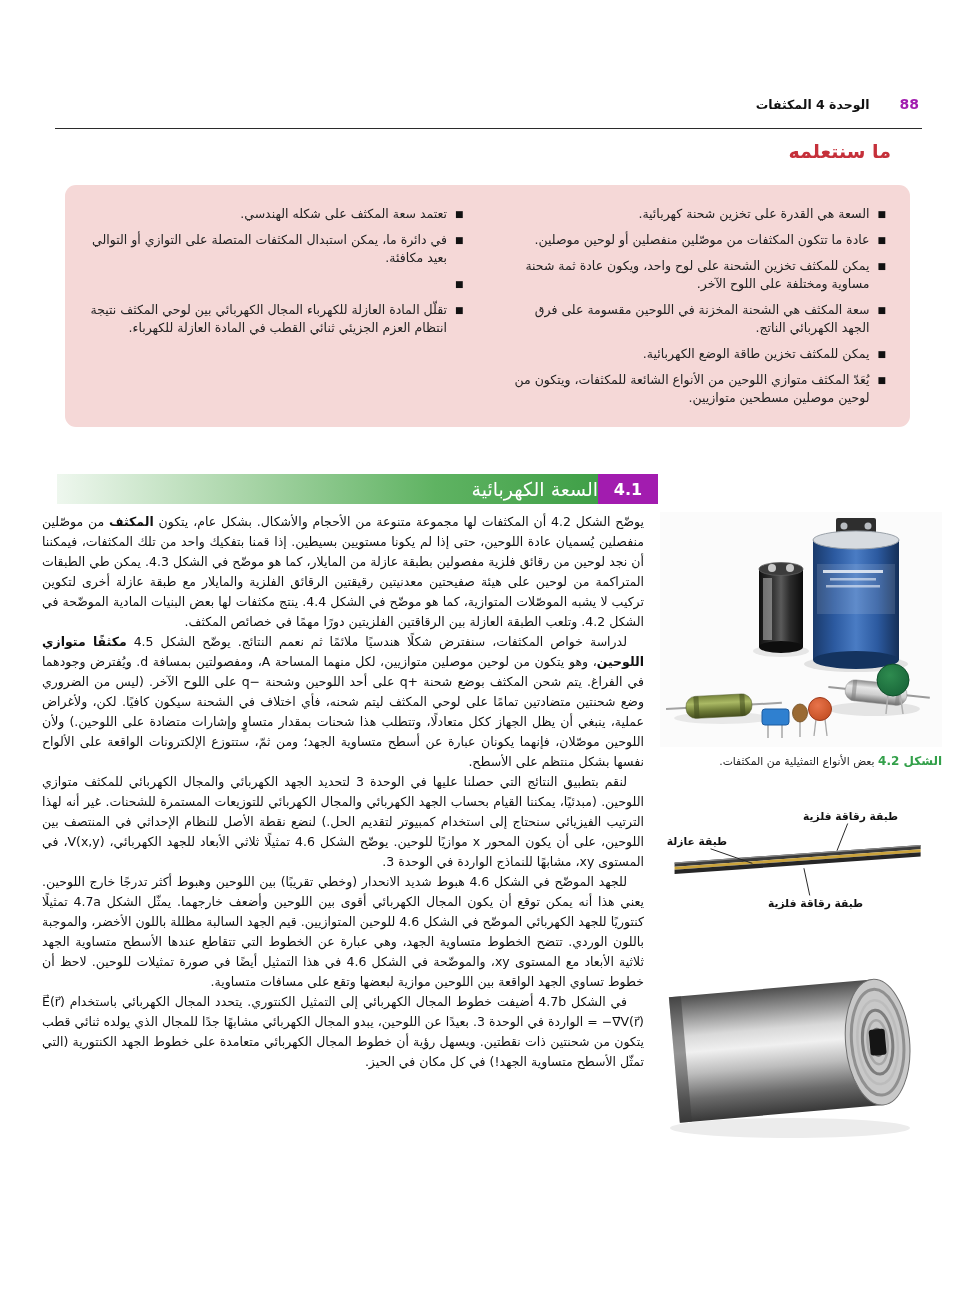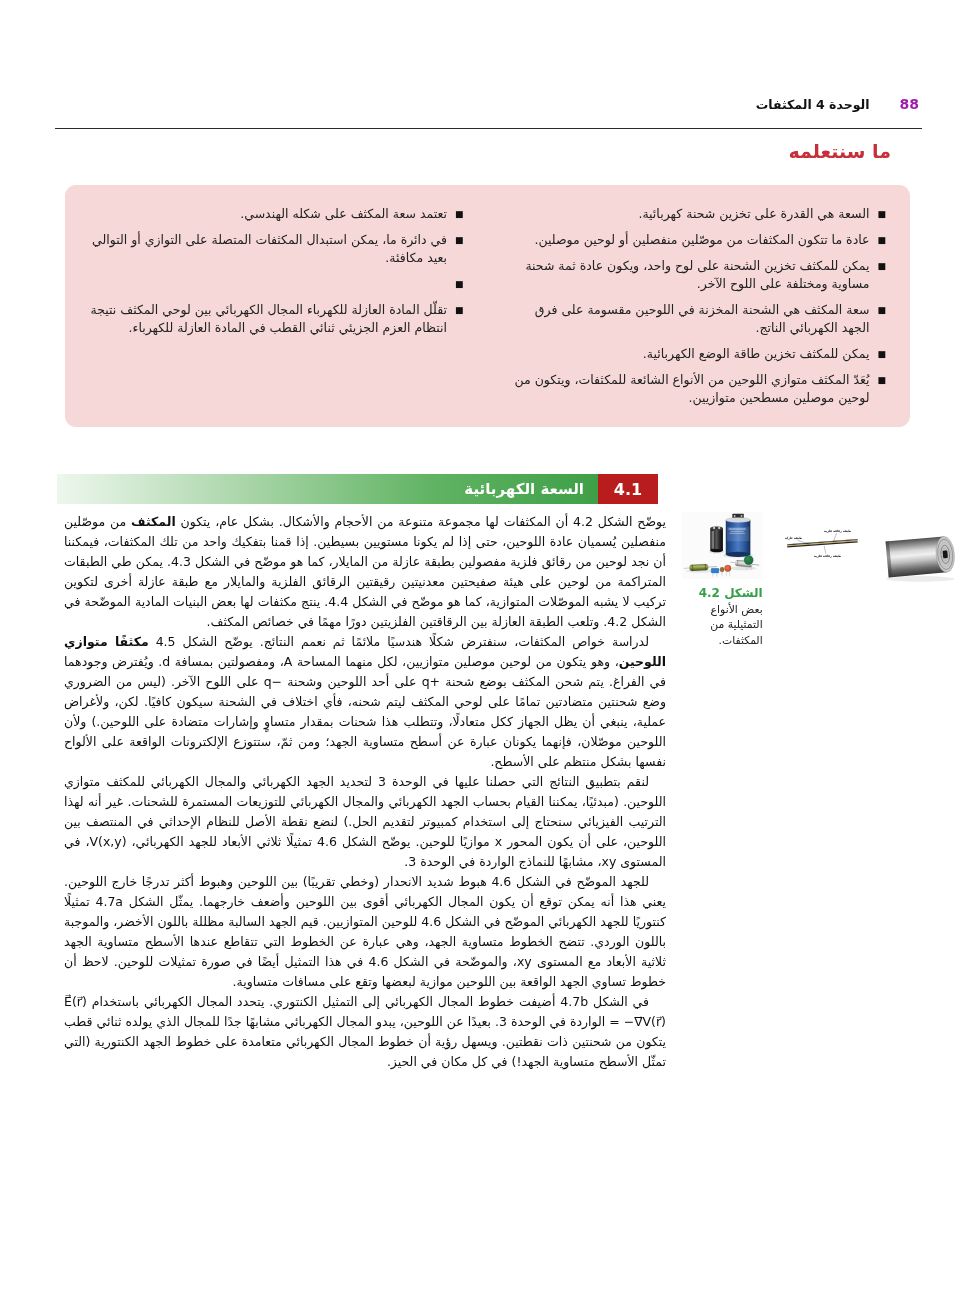--- a/index.html
+++ b/index.html
@@ -16,34 +16,34 @@
   .learn-title{position:absolute;top:96px;right:86px;margin:0;font-size:19px;font-weight:bold;color:#c5303a;direction:rtl;}
   .learn-box{position:absolute;top:141px;left:65px;right:67px;box-sizing:border-box;
              background:#f5d8d7;border-radius:11px;padding:20px 24px;
              display:flex;flex-direction:row-reverse;gap:48px;}
   .learn-col{flex:1;margin:0;padding:0;list-style:none;display:flex;flex-direction:column;gap:8px;}
   .learn-item{direction:rtl;display:flex;gap:8px;font-size:12.5px;line-height:18px;color:#222;text-align:right;}
   .bullet{flex:0 0 auto;font-size:9px;line-height:18px;color:#111;}
 
   
   .section-bar{position:absolute;top:430px;left:57px;width:601px;height:30px;display:flex;flex-direction:row-reverse;}
-  .section-number{flex:0 0 60px;background:#b91c1c;color:#fff;font-weight:bold;font-size:16px;
+  .section-number{flex:0 0 60px;background:#a21caf;color:#fff;font-weight:bold;font-size:16px;
                   display:flex;align-items:center;justify-content:center;text-align:center;}
   .section-title{flex:1;direction:rtl;display:flex;align-items:center;justify-content:flex-start;
-                 padding-right:14px;color:#fff;font-weight:bold;font-size:15px;
+                 color:#fff;font-weight:normal;font-size:19px;
                  background:linear-gradient(to left,#3f9f47 0%,#5fb362 30%,#a9d5a8 65%,#eef7ee 100%);}
 
   
-  .content-row{position:absolute;top:468px;left:64px;display:flex;gap:16px;}
+  .content-row{position:absolute;top:468px;left:42px;display:flex;gap:16px;}
   .text-col{width:602px;direction:rtl;}
   .para{margin:0;font-size:12.5px;line-height:20px;text-align:justify;color:#101010;}
   .para.indent{text-indent:17px;}
   .bterm{font-weight:bold;}
 
-  .figure-col{width:282px;display:flex;flex-direction:row;gap:20px;}
+  .figure-col{width:282px;display:flex;flex-direction:column;gap:20px;}
   .fig{margin:0;}
   .fig + .fig{margin-top:16px;}
   .photo-svg,.foil-svg,.roll-svg{display:block;width:100%;height:auto;}
   .caption{direction:rtl;text-align:right;font-size:10.8px;line-height:15.5px;color:#222;margin-top:7px;}
   .fig-label{color:#33a04a;font-weight:bold;font-size:12px;}
   .foil-svg text{font-family:"DejaVu Sans",sans-serif;font-weight:bold;font-size:11px;fill:#111;direction:rtl;}
 </style>
 </head>
 <body>
 

